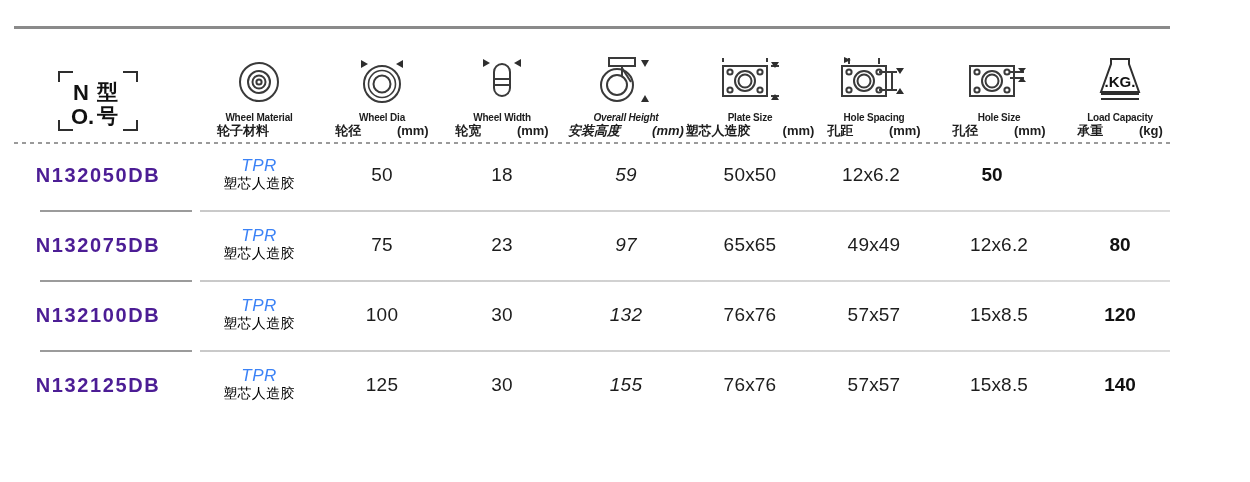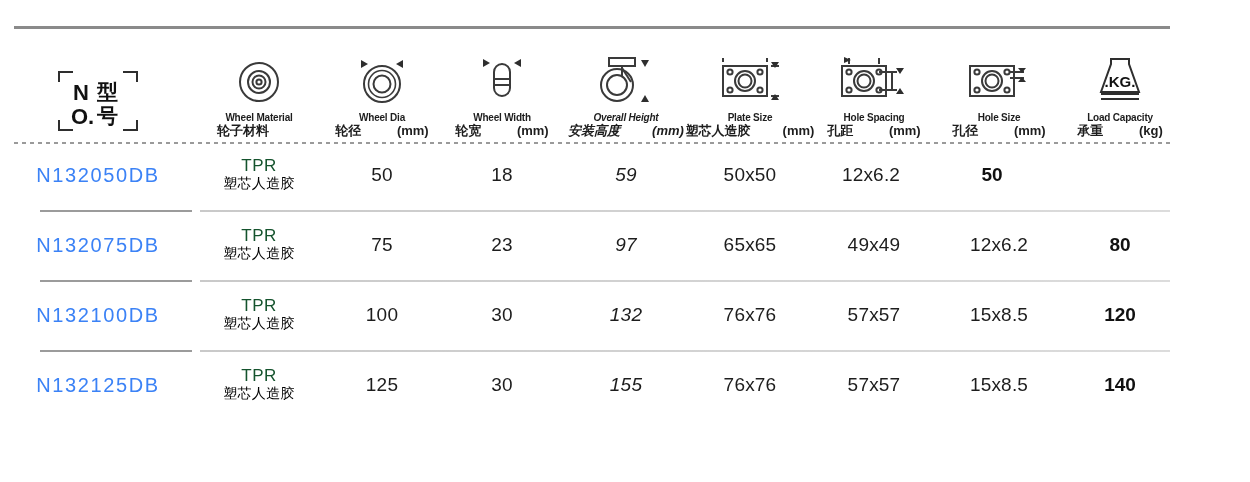--- a/index.html
+++ b/index.html
@@ -131,30 +131,31 @@
     white-space: nowrap;
   }
   .hdr-cn .unit {
     font-weight: bold;
     margin-left: 32px;
   }
 
   
   .model {
     font-size: 20px;
-    font-weight: normal;
+    font-weight: bold;
     letter-spacing: 1.6px;
-    color: #3b82f6;
+    color: #4c1d95;
     white-space: nowrap;
   }
   .mat-en {
     font-size: 17px;
-    color: #14532d;
+    color: #3b82f6;
     line-height: 1.05;
     letter-spacing: 0.5px;
+    font-style: italic;
   }
   .mat-cn {
     font-size: 14px;
     color: #000000;
     line-height: 1.25;
     letter-spacing: 0.3px;
   }
   .num {
     font-size: 19px;
     color: #1d1d1d;

